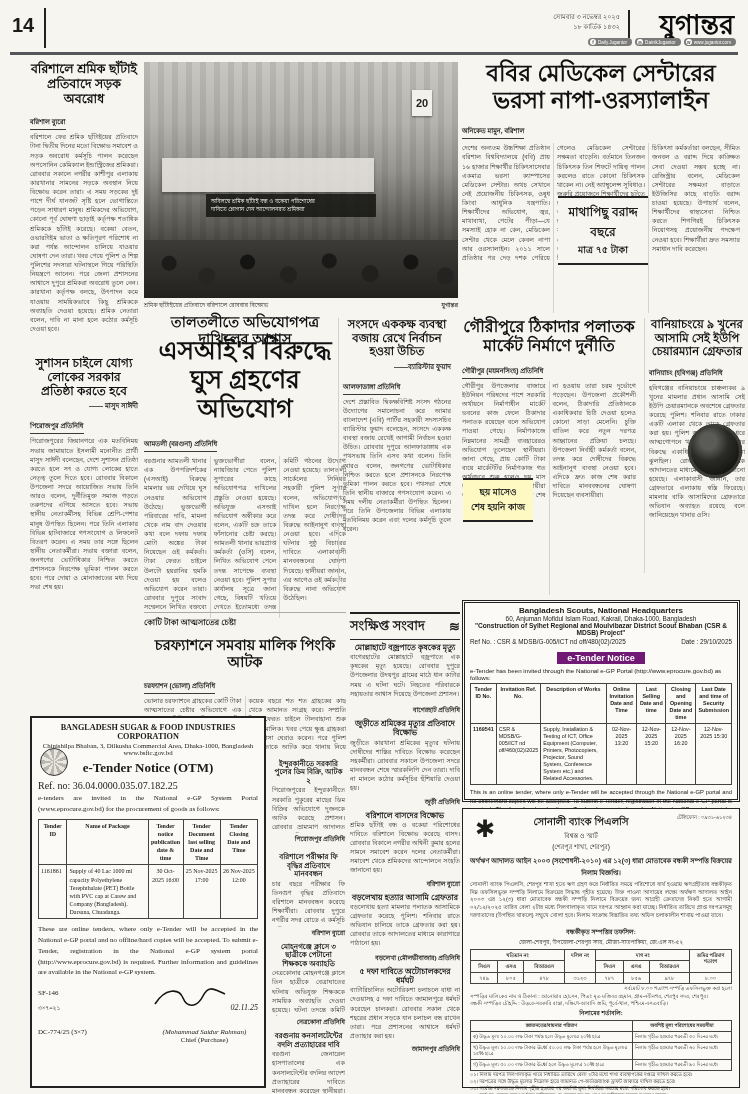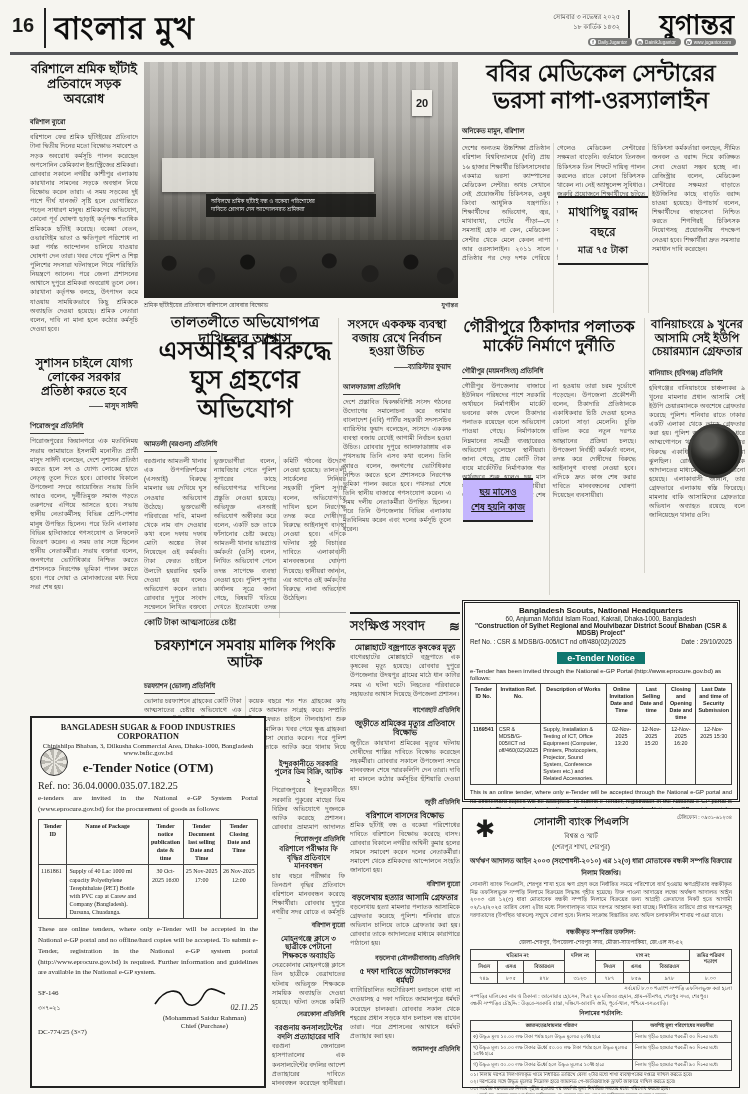--- a/index.html
+++ b/index.html
@@ -16,32 +16,31 @@
   .src{font-size:6.2px;font-weight:bold;text-align:right;margin-top:1px;}
   .hl{font-weight:bold;text-align:center;line-height:1.18;color:#111;}
   .rule{background:#55565a;}
   table{border-collapse:collapse;}
   .tnd td,.tnd th{border:1px solid #444;padding:2px 2px;vertical-align:top;}
   .badge{display:inline-flex;align-items:center;gap:2px;background:#7a7a78;color:#fff;
          border-radius:6px;padding:1px 5px 1px 2px;font-size:4.6px;margin-left:3px;}
   .badge .dot{width:6px;height:6px;border-radius:50%;background:#fff;color:#555;font-size:4.5px;
          display:inline-flex;align-items:center;justify-content:center;font-weight:bold;}
   .inset{border-top:2px solid #222;border-bottom:2px solid #222;background:#f6f5f0;}
-  .pill-title{background:#0f766e;color:#fff;font-weight:bold;display:inline-block;padding:1px 10px;}
+  .pill-title{background:#701a75;color:#fff;font-weight:bold;display:inline-block;padding:1px 10px;}
   .tiny{font-size:5.5px;line-height:1.4;}
 </style>
 </head>
 <body>
 
 <div class="page">
 
   <div class="abs" style="left:10px;top:6px;width:728px;height:44px;">
-    <span class="abs" style="left:2px;top:8px;font-size:20px;font-weight:bold;">16</span>
+    <span class="abs" style="left:2px;top:8px;font-size:20px;font-weight:bold;">14</span>
     <span class="abs" style="left:34px;top:2px;width:2px;height:40px;background:#222;"></span>
-    <span class="abs" style="left:44px;top:-2px;font-size:31px;font-weight:bold;letter-spacing:1px;color:#0d0d0d;">বাংলার মুখ</span>
     <div class="abs" style="right:118px;top:6px;text-align:right;font-size:6.5px;line-height:1.5;color:#333;">
       <div>সোমবার ৩ নভেম্বর ২০২৫</div>
       <div>১৮ কার্তিক ১৪৩২</div>
     </div>
     <span class="abs" style="right:108px;top:4px;width:2px;height:28px;background:#222;"></span>
     <span class="abs" style="right:4px;top:-2px;font-size:27px;font-weight:bold;color:#0d0d0d;">যুগান্তর</span>
     <div class="abs" style="right:2px;top:32px;display:flex;">
       <span class="badge">
           <span class="dot">f</span>
           <span>Daily.Jugantor</span>
@@ -158,21 +157,21 @@
     </div>
   </div>
 
   <div class="abs" style="left:272px;top:760px;width:73px;">
     <div>
       <div class="hl" style="font-size:7.2px;">ইন্দুরকানীতে সরকারি পুলের ডিম বিক্রি, আটক ২</div>
       <div class="body-txt" style="height:48px;">পিরোজপুরের ইন্দুরকানীতে সরকারি পুকুরের মাছের ডিম বিক্রির অভিযোগে দুজনকে আটক করেছে প্রশাসন। রোববার ভ্রাম্যমাণ আদালত তাদের জরিমানা করে।</div>
       <div class="src">পিরোজপুর প্রতিনিধি</div>
     </div>
     <div>
-      <div class="hl" style="font-size:7.2px;margin-top:0;">বরিশালে পরীক্ষার ফি বৃদ্ধির প্রতিবাদে মানববন্ধন</div>
+      <div class="hl" style="font-size:7.2px;margin-top:8px;">বরিশালে পরীক্ষার ফি বৃদ্ধির প্রতিবাদে মানববন্ধন</div>
       <div class="body-txt" style="height:48px;">চার বছরে পরীক্ষার ফি তিনগুণ বৃদ্ধির প্রতিবাদে বরিশালে মানববন্ধন করেছে শিক্ষার্থীরা। রোববার দুপুরে নগরীর সদর রোডে এ কর্মসূচি পালিত হয়।</div>
       <div class="src">বরিশাল ব্যুরো</div>
     </div>
     <div>
       <div class="hl" style="font-size:7.2px;margin-top:4px;">মোহনগঞ্জে ক্লাসে ৩ ছাত্রীকে পেটানো শিক্ষককে অব্যাহতি</div>
       <div class="body-txt" style="height:48px;">নেত্রকোনার মোহনগঞ্জে ক্লাসে তিন ছাত্রীকে বেত্রাঘাতের ঘটনায় অভিযুক্ত শিক্ষককে সাময়িক অব্যাহতি দেওয়া হয়েছে। ঘটনা তদন্তে কমিটি গঠন করা হয়েছে।</div>
       <div class="src">নেত্রকোনা প্রতিনিধি</div>
     </div>
     <div>
       <div class="hl" style="font-size:7.2px;margin-top:4px;">বরগুনায় কনসালটেন্টের বদলি প্রত্যাহারের দাবি</div>
@@ -189,21 +188,21 @@
   <div class="abs inset c" style="left:558px;top:196px;width:86px;padding:5px 2px;">
     <div style="font-size:12px;font-weight:bold;">মাথাপিছু বরাদ্দ বছরে</div>
     <div style="font-size:9.5px;font-weight:bold;">মাত্র ৭৫ টাকা</div>
   </div>
 
   <div class="abs" style="left:462px;top:318px;width:174px;">
     <div class="hl" style="font-size:16px;">গৌরীপুরে ঠিকাদার পলাতক মার্কেট নির্মাণে দুর্নীতি</div>
     <div style="margin-top:3px;"><span class="byline">গৌরীপুর (ময়মনসিংহ) প্রতিনিধি</span></div>
     <div class="body-txt cols2" style="height:214px;">গৌরীপুর উপজেলার বাজারে ইউনিয়ন পরিষদের পাশে সরকারি অর্থায়নে নির্মাণাধীন মার্কেট ভবনের কাজ ফেলে ঠিকাদার পলাতক রয়েছেন বলে অভিযোগ পাওয়া গেছে। নির্মাণকাজে নিম্নমানের সামগ্রী ব্যবহারেরও অভিযোগ তুলেছেন স্থানীয়রা। জানা গেছে, প্রায় কোটি টাকা ব্যয়ে মার্কেটটির নির্মাণকাজ গত অর্থবছরে শুরু হলেও ছয় মাস ধরে কাজ বন্ধ রয়েছে। ব্যবসায়ীরা জানান, নির্ধারিত সময়ে কাজ শেষ না হওয়ায় তারা চরম দুর্ভোগে পড়েছেন। উপজেলা প্রকৌশলী বলেন, ঠিকাদারি প্রতিষ্ঠানকে একাধিকবার চিঠি দেওয়া হলেও কোনো সাড়া মেলেনি। চুক্তি বাতিল করে নতুন দরপত্র আহ্বানের প্রক্রিয়া চলছে। উপজেলা নির্বাহী কর্মকর্তা বলেন, তদন্ত করে দোষীদের বিরুদ্ধে আইনানুগ ব্যবস্থা নেওয়া হবে। এদিকে দ্রুত কাজ শেষ করার দাবিতে মানববন্ধনের ঘোষণা দিয়েছেন ব্যবসায়ীরা।</div>
   </div>
-  <div class="abs inset c" style="left:463px;top:478px;width:68px;padding:5px 1px;background:#c4b5fd;text-decoration:underline;">
+  <div class="abs inset c" style="left:463px;top:478px;width:68px;padding:5px 1px;background:#fef9c3;">
     <div style="font-size:9px;font-weight:bold;">ছয় মাসেও</div>
     <div style="font-size:9px;font-weight:bold;">শেষ হয়নি কাজ</div>
   </div>
 
   <div class="abs" style="left:644px;top:318px;width:96px;border-left:1px solid #d4d2ca;padding-left:4px;">
     <div class="hl" style="font-size:11.5px;">বানিয়াচংয়ে ৯ খুনের আসামি সেই ইউপি চেয়ারম্যান গ্রেফতার</div>
     <div style="margin-top:2px;"><span class="byline">বানিয়াচং (হবিগঞ্জ) প্রতিনিধি</span></div>
     <div class="body-txt" style="height:190px;">হবিগঞ্জের বানিয়াচংয়ে চাঞ্চল্যকর ৯ খুনের মামলার প্রধান আসামি সেই ইউপি চেয়ারম্যানকে অবশেষে গ্রেফতার করেছে পুলিশ। শনিবার রাতে ঢাকার একটি এলাকা থেকে তাকে গ্রেফতার করা হয়। পুলিশ জানায়, দীর্ঘদিন ধরে আত্মগোপনে থাকা ওই চেয়ারম্যানের বিরুদ্ধে একাধিক মামলার পরোয়ানা ঝুলছিল। রোববার দুপুরে তাকে আদালতের মাধ্যমে কারাগারে পাঠানো হয়েছে। এলাকাবাসী জানান, তার গ্রেফতারে এলাকায় স্বস্তি ফিরেছে। মামলার বাকি আসামিদের গ্রেফতারে অভিযান অব্যাহত রয়েছে বলে জানিয়েছেন থানার ওসি।</div>
   </div>
   <div class="abs" style="left:688px;top:424px;width:54px;height:54px;border-radius:50%;
@@ -242,21 +241,21 @@
       <div style="font-size:7px;line-height:2.2;">
         <div>SF-146</div>
         <div style="font-size:6px;">৩×৭=২১</div>
         <div style="margin-top:10px;">DC-774/25 (3×7)</div>
       </div>
       <div class="c" style="font-size:7px;">
         <svg width="78" height="24">
           <path d="M4 18 C 14 2, 28 2, 32 12 S 46 22, 52 10 S 64 4, 74 8" stroke="#151515" fill="none" stroke-width="1.6"></path>
         </svg>
         <span style="font-style:italic;font-size:8px;">02.11.25</span>
-        <div style="margin-top:2px;">(Mohammad Saidur Rahman)</div>
+        <div style="margin-top:16px;font-style:italic;">(Mohammad Saidur Rahman)</div>
         <div>Chief (Purchase)</div>
       </div>
     </div>
   </div>
 
   <div class="abs" style="left:462px;top:600px;width:278px;height:202px;border:1px solid #222;outline:1px solid #222;outline-offset:-3px;background:#fbfaf6;padding:5px 7px;box-sizing:border-box;">
     <div class="c b" style="font-size:8px;">Bangladesh Scouts, National Headquarters</div>
     <div class="c" style="font-size:6.4px;">60, Anjuman Mofidul Islam Road, Kakrail, Dhaka-1000, Bangladesh</div>
     <div class="c b" style="font-size:6.6px;">"Construction of Sylhet Regional and Moulvibazar District Scout Bhaban (CSR &amp; MDSB) Project"</div>
     <div style="display:flex;justify-content:space-between;font-size:6.4px;margin-top:2px;">

